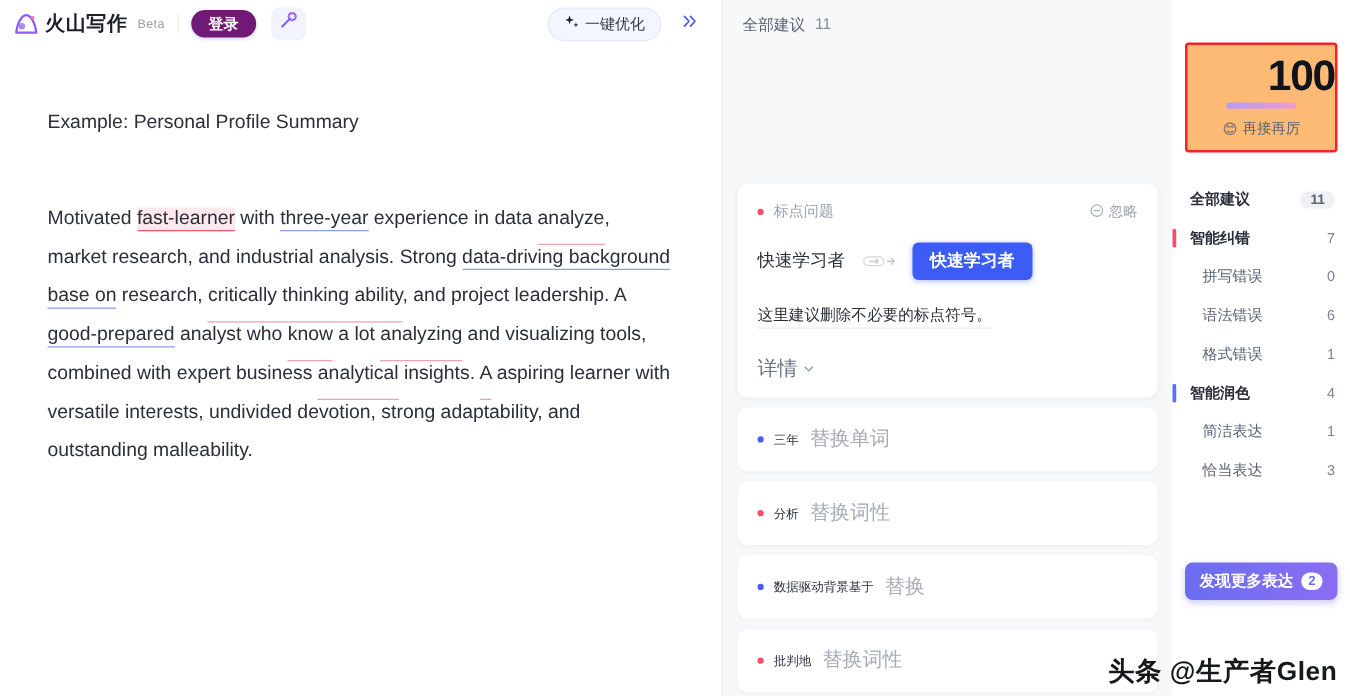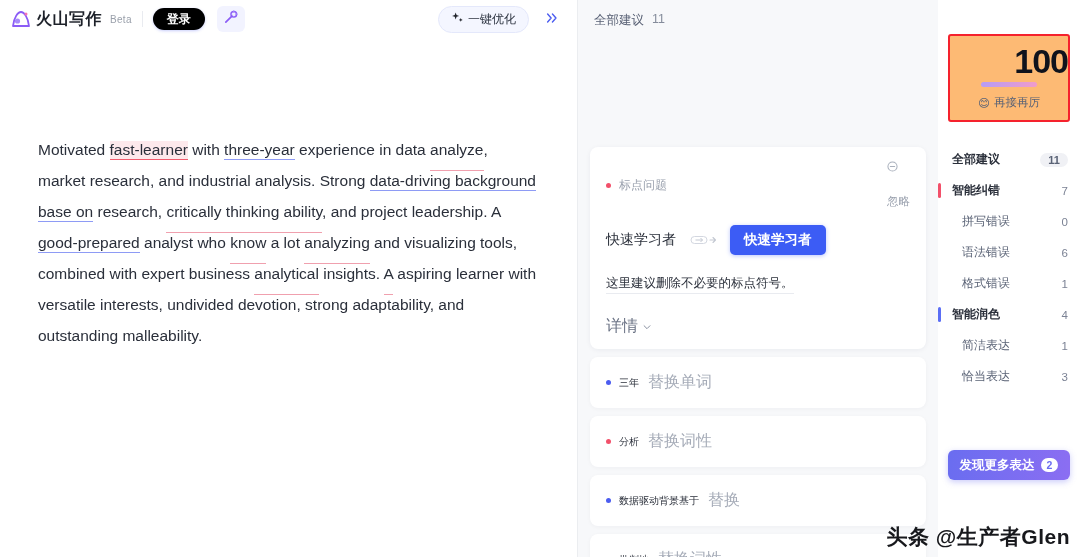--- a/index.html
+++ b/index.html
@@ -12,21 +12,21 @@
 
   
   .editor-col { width: 578px; height: 557px; position: relative; background:#fff; border-right:1px solid #ebedf0; }
   .topbar { height: 38px; display: flex; align-items: center; padding: 0 12px 0 10px; }
   .brand { display: flex; align-items: center; gap: 4px; }
   .brand-mark { width: 22px; height: 20px; position: relative; flex: none; }
   .brand-name { font-size: 16px; font-weight: 700; color: #1d2129; letter-spacing: .5px; }
   .beta-tag { font-size: 10px; color: #9aa0ab; margin-left: 4px; letter-spacing:.3px; }
   .divider-v { width:1px; height:16px; background:#e9ebf0; margin:0 10px; }
   .login-btn {
-    background: #000000; color:#fff; font-size:12px; font-weight:600;
+    background: #701a75; color:#fff; font-size:12px; font-weight:600;
     border-radius: 14px; padding: 5px 14px; line-height:1; cursor:pointer;
     box-shadow: 0 1px 3px rgba(75,92,240,.3);
   }
   .wand-btn {
     width: 28px; height:26px; margin-left:12px; border-radius:6px;
     background:#f2f3ff; display:flex; align-items:center; justify-content:center; cursor:pointer;
   }
   .topbar-right { margin-left:auto; display:flex; align-items:center; gap:2px; }
   .optimize-btn {
     display:flex; align-items:center; gap:4px; background:#f4f6ff;
@@ -53,21 +53,21 @@
 
   .sug-card {
     background:#fff; border-radius:8px; margin-top: 118px;
     padding: 14px 16px 12px 16px; box-shadow: 0 1px 5px rgba(20,30,60,.06);
   }
   .sug-card-head { display:flex; align-items:center; }
   .dot { width:5px; height:5px; border-radius:50%; flex:none; margin-right:8px; }
   .dot.red { background:#f2506a; }
   .dot.blue { background:#4b5cf0; }
   .sug-type { font-size:12px; color:#9aa1ae; }
-  .ignore { margin-left:auto; display:flex; gap:20px; font-size:11.5px; color:#9aa1ae; cursor:pointer;flex-direction:column; }
+  .ignore { margin-left:auto; display:flex; align-items:center; gap:4px; font-size:11.5px; color:#9aa1ae; cursor:pointer; }
 
   .replace-row { display:flex; align-items:center; gap:10px; margin-top:16px; }
   .old-word { font-size:14px; color:#2a2f3a; }
   .arrow-pill { display:flex; align-items:center; color:#c3c8d2; }
   .new-word {
     background:#3c5cf5; color:#fff; font-size:13.5px; font-weight:600;
     border-radius:5px; padding:6px 14px; cursor:pointer;
     box-shadow:0 1px 4px rgba(60,92,245,.35);
   }
   .sug-desc { margin-top:20px; font-size:12.5px; color:#2a2f3a; border-bottom:1px solid #e9ebf0; display:inline-block; padding-bottom:1px;}
@@ -163,20 +163,21 @@
           <span>
             <svg width="14" height="14" viewBox="0 0 16 16">
               <path d="M3 3.5 L7 8 L3 12.5 M8.5 3.5 L12.5 8 L8.5 12.5" fill="none" stroke="#4b5cf0" stroke-width="1.6" stroke-linecap="round" stroke-linejoin="round"></path>
             </svg>
           </span>
         </div>
       </div>
     </div>
 
     <div class="doc">
+      <div class="doc-title">Example: Personal Profile Summary</div>
       <div class="doc-body"><span>Motivated </span><span class="err-red">fast-learner</span><span> with </span><span class="u-blue">three-year</span><span> experience in data </span><span class="u-pink">analyze</span><span>, market research, and industrial analysis. Strong </span><span class="u-blue">data-driving background base on</span><span> research, </span><span class="u-pink">critically thinking ability</span><span>, and project leadership. A </span><span class="u-blue">good-prepared</span><span> analyst who </span><span class="u-pink">know</span><span> a lot </span><span class="u-pink">analyzing</span><span> and visualizing tools, combined with expert business </span><span class="u-pink">analytical</span><span> insights. </span><span class="u-pink">A</span><span> aspiring learner with versatile interests, undivided devotion, strong adaptability, and outstanding malleability.</span></div>
     </div>
   </div>
 
   <div class="mid-col">
     <div class="mid-head">
       <span>全部建议</span>
       <span class="count">11</span>
     </div>
 

